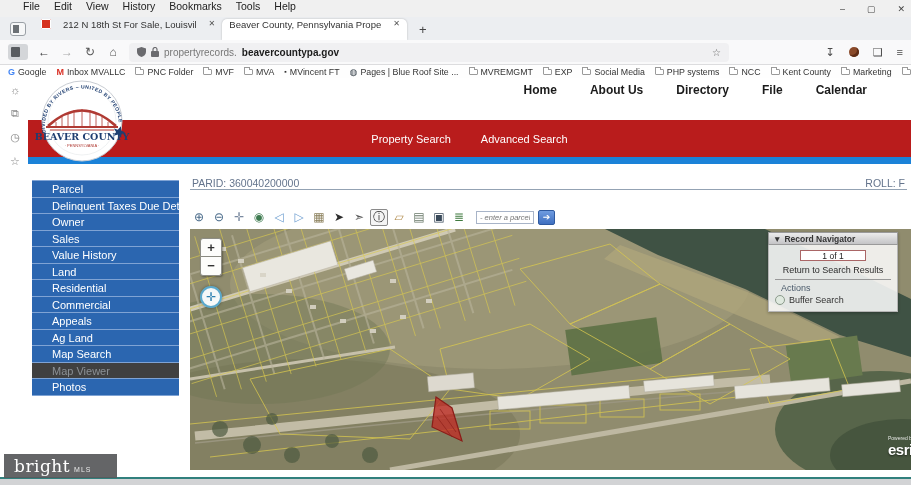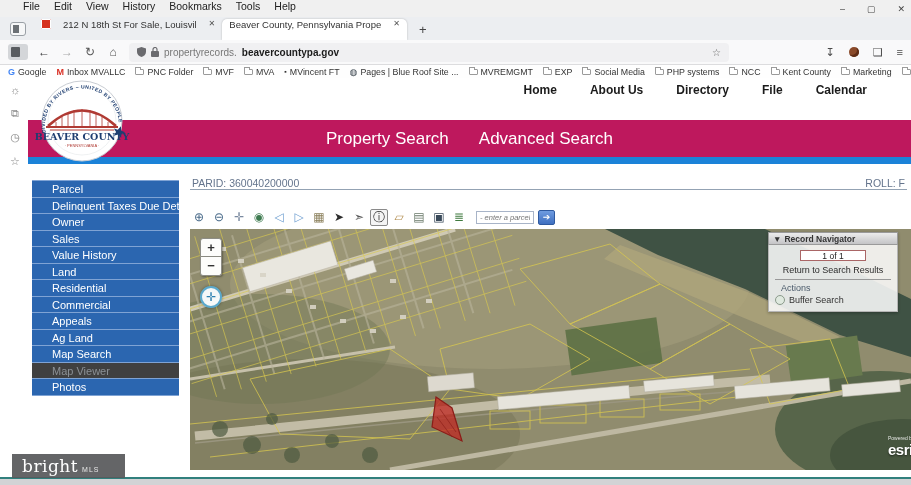--- a/index.html
+++ b/index.html
@@ -51,22 +51,22 @@
   .m-glyph { color:#d93025; font-weight:bold; font-size:9px; }
   .sq-glyph { color:#333; font-size:7px; }
   .cir-glyph { color:#2f3a44; font-size:9px; }
 
   
   #gutter { position:absolute; left:4px; top:84px; width:22px; display:flex; flex-direction:column;
     gap:11px; align-items:center; font-size:11px; color:#8b8b8b; }
   #site-header { position:absolute; left:28px; top:78px; width:883px; height:42px; background:#fff; }
   #top-nav { position:absolute; right:44px; top:83px; display:flex; gap:33px; font-size:12px;
     font-weight:bold; color:#1b1b1b; }
-  #navy-bar { position:absolute; left:28px; top:120px; width:883px; height:37px; background:#be185d;
-    display:flex; justify-content:center; align-items:center; gap:30px; color:#fff; font-size:17px; }
+  #navy-bar { position:absolute; left:28px; top:120px; width:883px; height:37px; background:#b91c1c;
+    display:flex; justify-content:center; align-items:center; gap:30px; color:#fff; font-size:11px; }
   #stripe { position:absolute; left:28px; top:157px; width:883px; height:7px; background:#1b82d8; }
   #logo { position:absolute; left:30px; top:80px; width:104px; height:82px; z-index:9; }
 
   #sidebar { position:absolute; left:32px; top:180px; width:147px; background:#2b66b0;
     border-top:1px solid #7fa3d4; }
   .side-item { font-size:11px; color:#fff; padding:2px 4px 2px 20px; border-bottom:1px solid #7fa3d4;
     height:16.5px; line-height:12.5px; white-space:nowrap; overflow:hidden; }
   .side-item.sel { background:#404040; color:#8b9095; }
 
   #parcel-hdr { position:absolute; left:190px; top:178px; width:717px; font-size:10.5px; color:#64748c; }
@@ -122,21 +122,21 @@
   #buffer-row { display:flex; align-items:flex-start; gap:4px; margin-left:2px; }
   .buffer-icon { width:10px; height:10px; border-radius:50%; background:#dfe9df;
     border:1px solid #8a9a8a; display:inline-block; }
 
   #esri { position:absolute; left:698px; top:206px; width:70px; color:#fff; z-index:4;
     text-align:left; }
   #esri .pw { font-size:5px; opacity:.85; }
   #esri .lg { font-size:15px; font-weight:bold; letter-spacing:-.5px;
     text-shadow:0 1px 2px rgba(0,0,0,.6); }
 
-  #brightmark { position:absolute; left:12px; top:454px; width:113px; height:24px;
+  #brightmark { position:absolute; left:4px; top:454px; width:113px; height:24px;
     background:rgba(88,89,91,.93); color:#fff; display:flex; align-items:baseline;
     padding:2px 0 0 10px; z-index:20; }
   #brightmark .b1 { font-family:"DejaVu Serif", serif; font-size:17px; letter-spacing:.5px; }
   #brightmark .b2 { font-size:7px; margin-left:4px; opacity:.85; letter-spacing:1px; }
 
   #footer-teal { position:absolute; left:0; top:477px; width:911px; height:2px; background:#31807d; }
   #footer-gray { position:absolute; left:0; top:479px; width:911px; height:6px; background:#d2d3d5; }
 </style>
 </head>
 <body>

